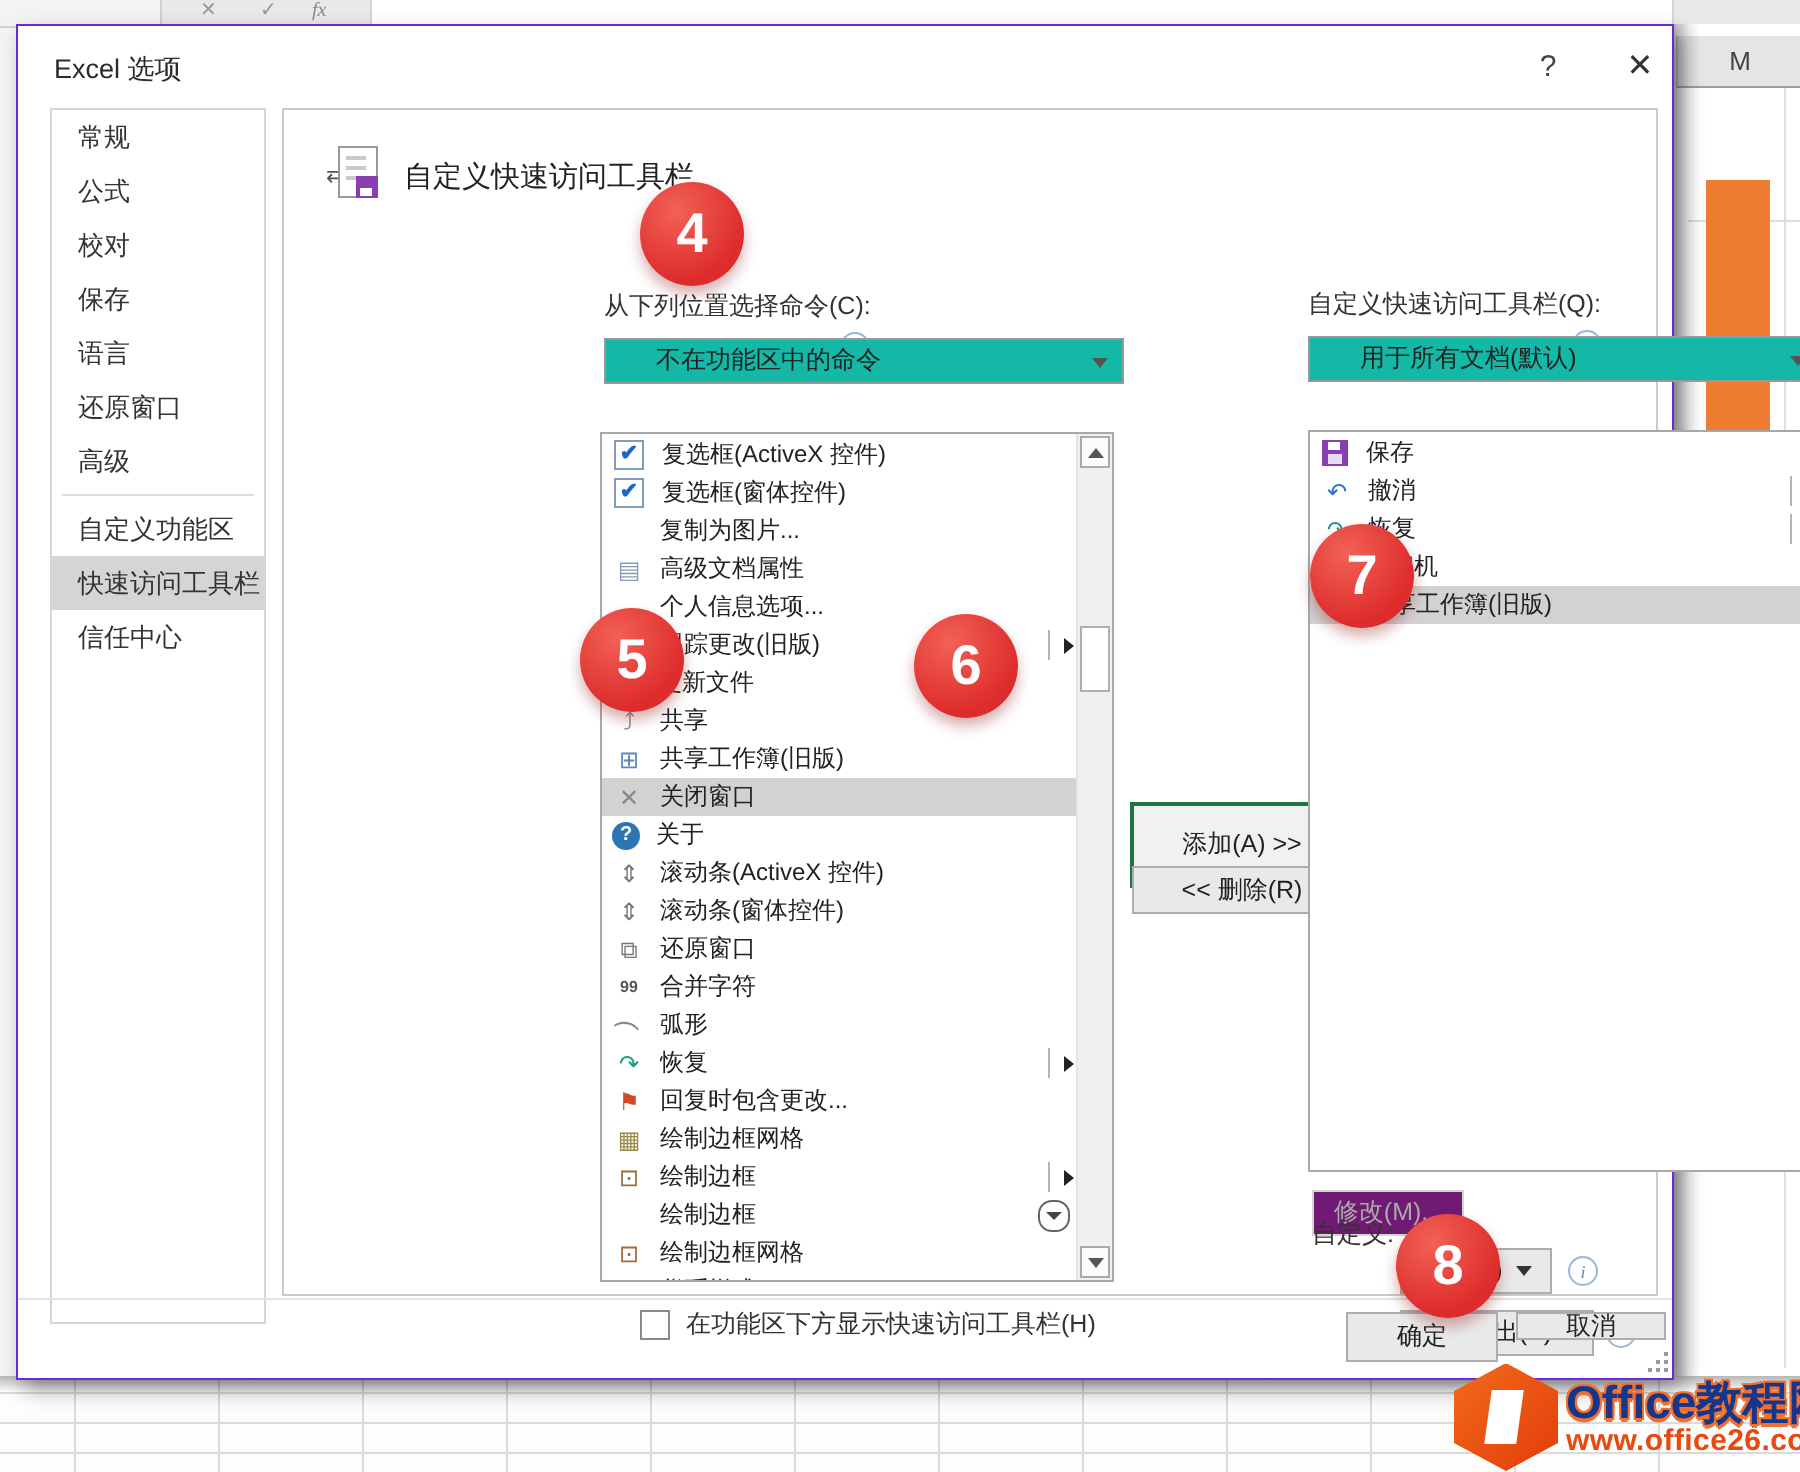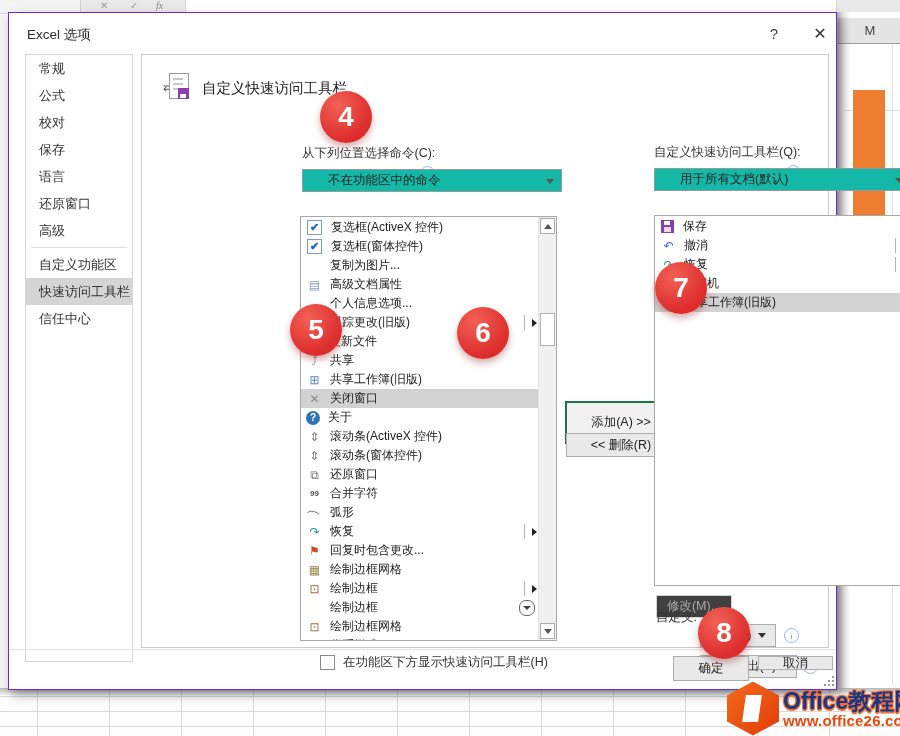--- a/index.html
+++ b/index.html
@@ -96,21 +96,21 @@
   .sbar{position:absolute;right:0;top:0;width:17px;height:100%;background:#f0f0f0;border-left:1px solid #e3e3e3;}
   .sb-btn{position:absolute;left:1px;width:15px;height:16px;background:#fbfbfb;border:1px solid #ababab;box-sizing:border-box;}
   .sb-up{top:1px;} .sb-dn{bottom:1px;}
   .tri-up{position:absolute;left:3px;top:5px;width:0;height:0;border-left:4px solid transparent;border-right:4px solid transparent;border-bottom:5px solid #555;}
   .tri-dn{position:absolute;left:3px;top:5px;width:0;height:0;border-left:4px solid transparent;border-right:4px solid transparent;border-top:5px solid #555;}
   .sb-thumb{position:absolute;left:1px;top:96px;width:15px;height:33px;background:#ffffff;border:1px solid #b0b0b0;box-sizing:border-box;}
 
   
   .btn{position:absolute;background:#e9e9e9;border:1px solid #adadad;font-size:12.5px;color:#222;display:flex;align-items:center;justify-content:center;box-sizing:border-box;}
   .btn-add{border:2px solid #217346;background:#f1f1f1;}
-  .btn-disabled{background:#404040;border-color:#d4d4d4;color:#a9a9a9;}
+  .btn-disabled{background:#701a75;border-color:#d4d4d4;color:#a9a9a9;}
   .btn .dcaret{width:0;height:0;border-left:4px solid transparent;border-right:4px solid transparent;border-top:5px solid #333;margin-left:7px;}
 
   
   .chkrow{position:absolute;left:178px;top:599px;display:flex;align-items:center;gap:8px;font-size:12.5px;color:#333;}
   .chkbox{width:13px;height:13px;border:1px solid #8a8a8a;background:#fff;flex:none;}
 
   .panel-sep{position:absolute;left:0;top:636px;width:827px;height:1px;background:#e2e2e2;}
   .grip{position:absolute;left:814px;top:662px;width:12px;height:12px;}
   .grip::after{content:"";position:absolute;right:1px;bottom:1px;width:2px;height:2px;background:#9a9a9a;box-shadow:-4px 4px 0 #9a9a9a,0 4px 0 #9a9a9a,-8px 8px 0 #9a9a9a,-4px 8px 0 #9a9a9a,0 8px 0 #9a9a9a;transform:translateY(-8px);}
 

